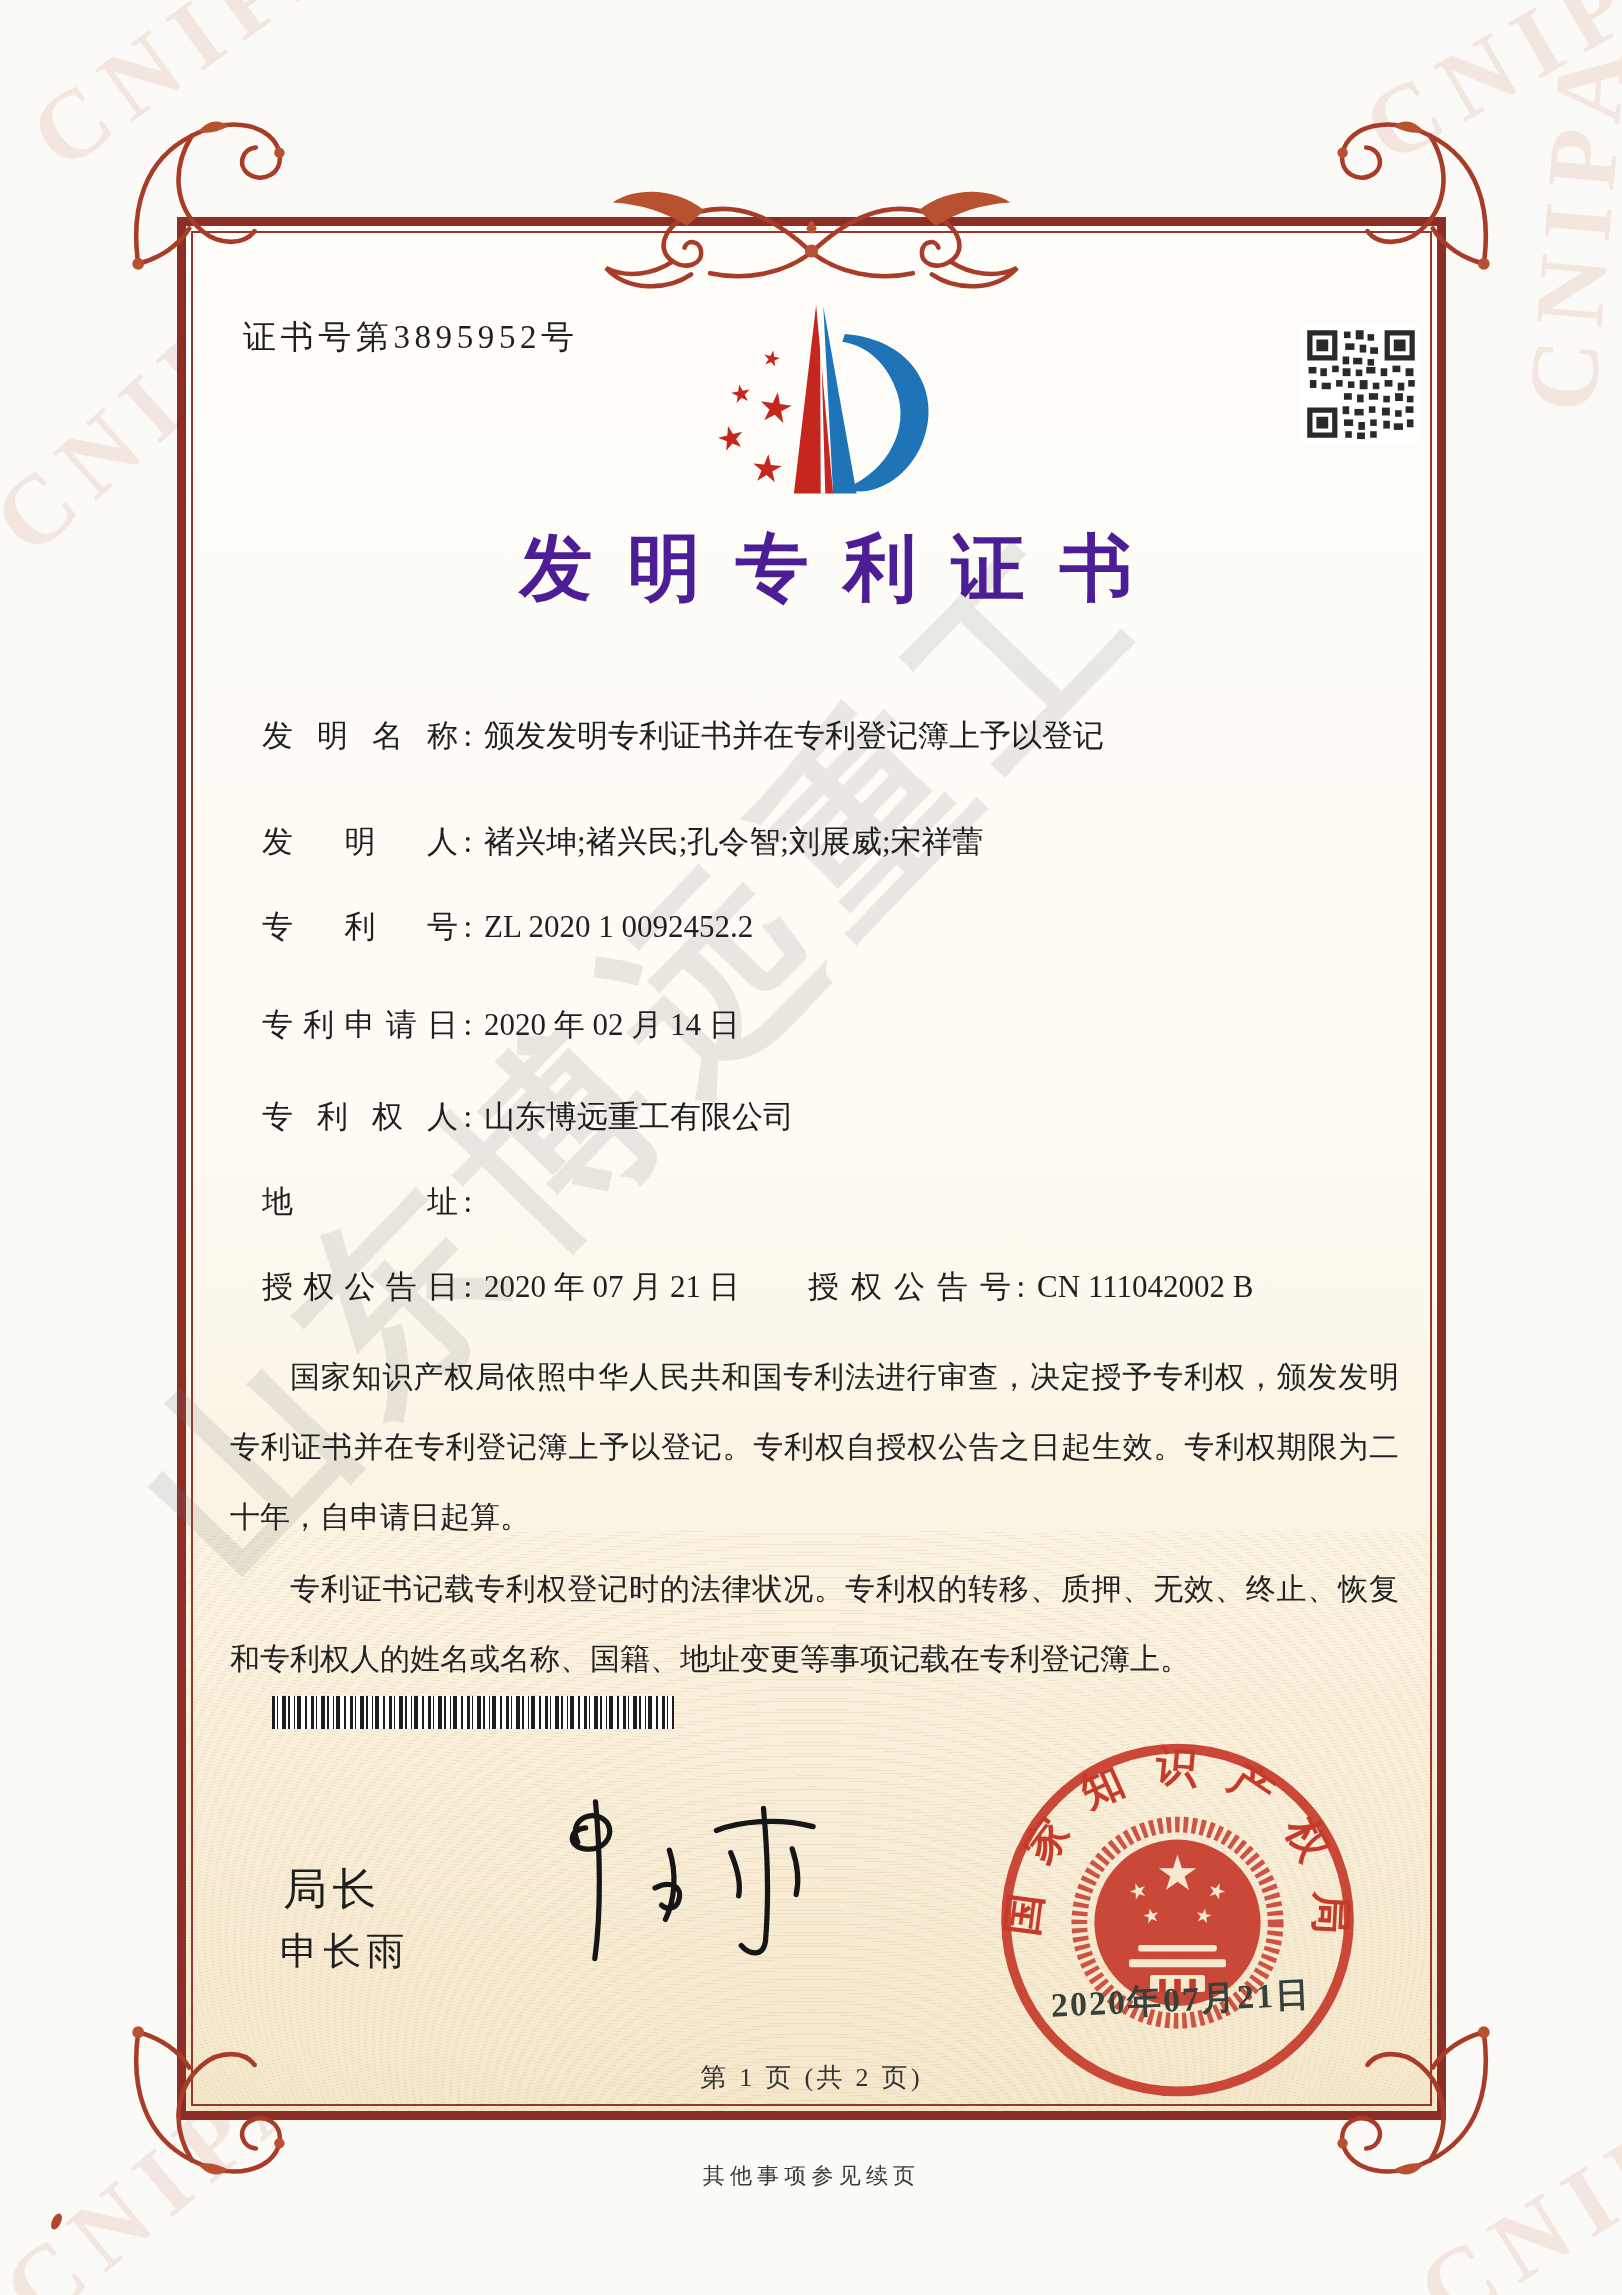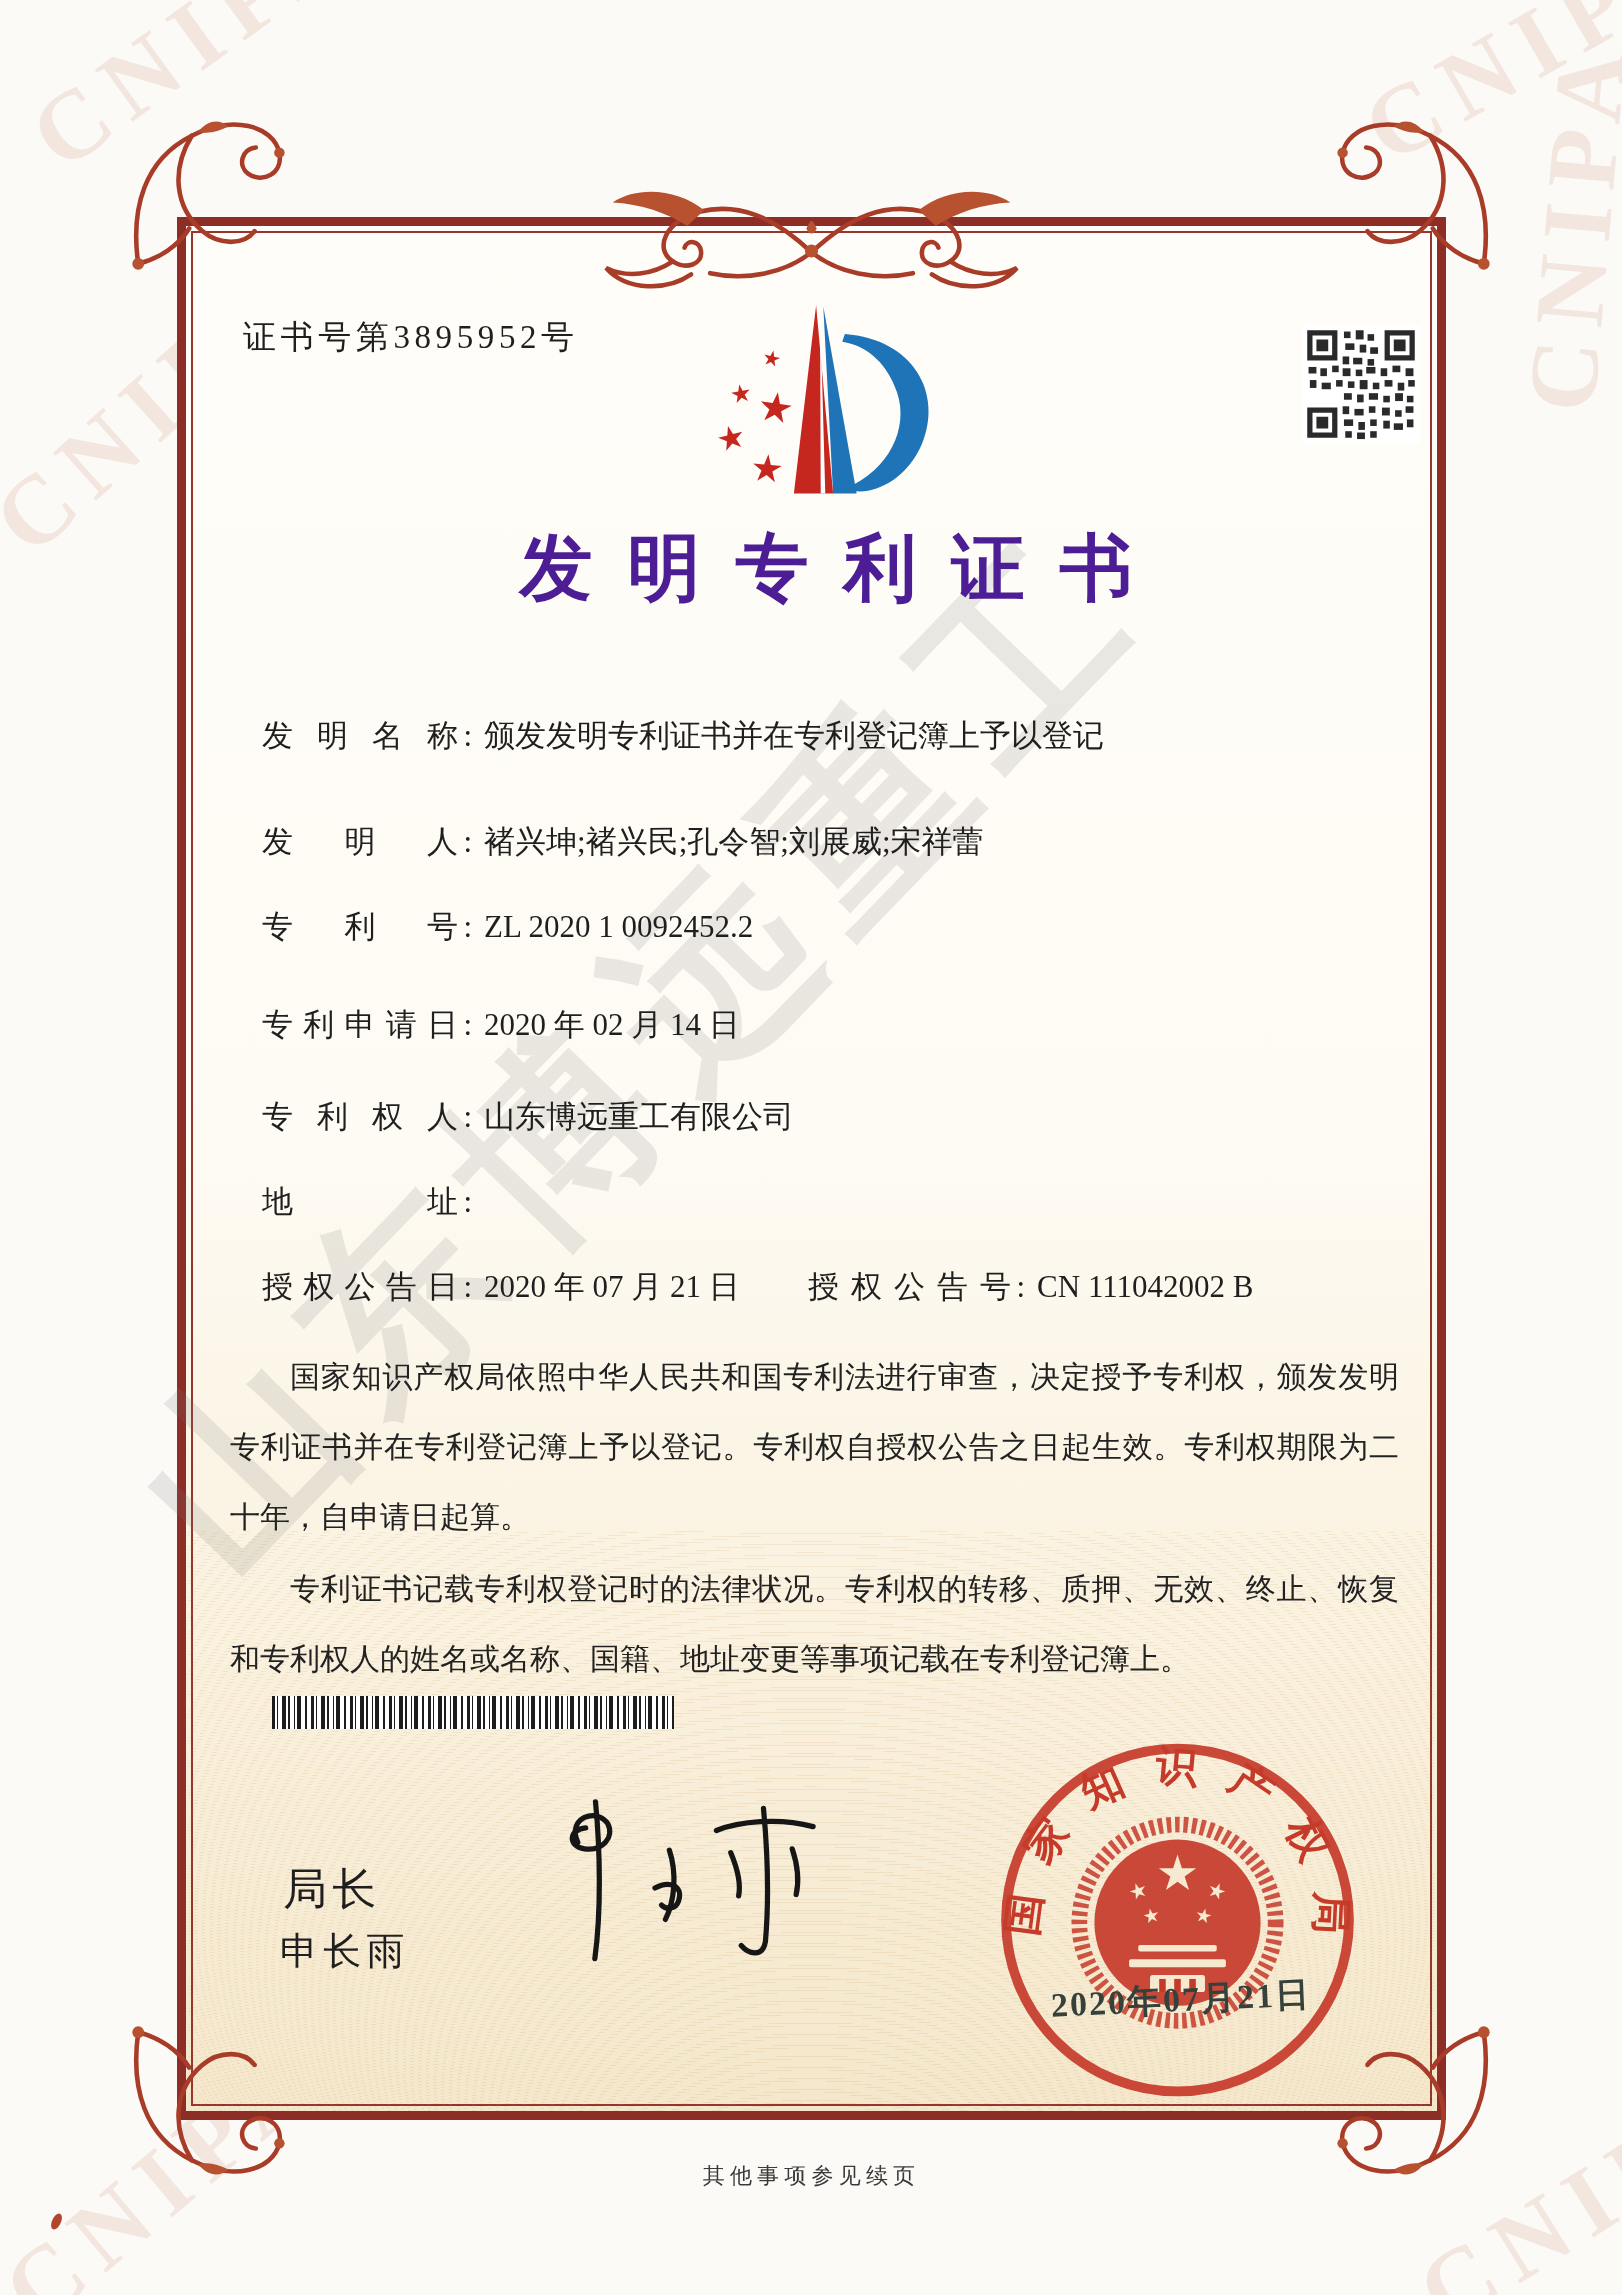--- a/index.html
+++ b/index.html
@@ -337,17 +337,18 @@
         <rect x="277" y="382" width="10" height="20"></rect>
         <rect x="300" y="382" width="10" height="20"></rect>
       </g>
     </g>
     <text font-size="64" font-weight="bold" fill="#c63a2a" letter-spacing="44" font-family="Liberation Serif, DejaVu Serif, serif">
       <textPath href="#sealArc" startOffset="18">国家知识产权局</textPath>
     </text>
   </svg>
   <div class="seal-date">2020年07月21日</div>
 
+  <div class="page-info">第 1 页 (共 2 页)</div>
   <div class="footer-note">其他事项参见续页</div>
   <div class="speck"></div>
 
 </div>
 
 
 </body></html>

